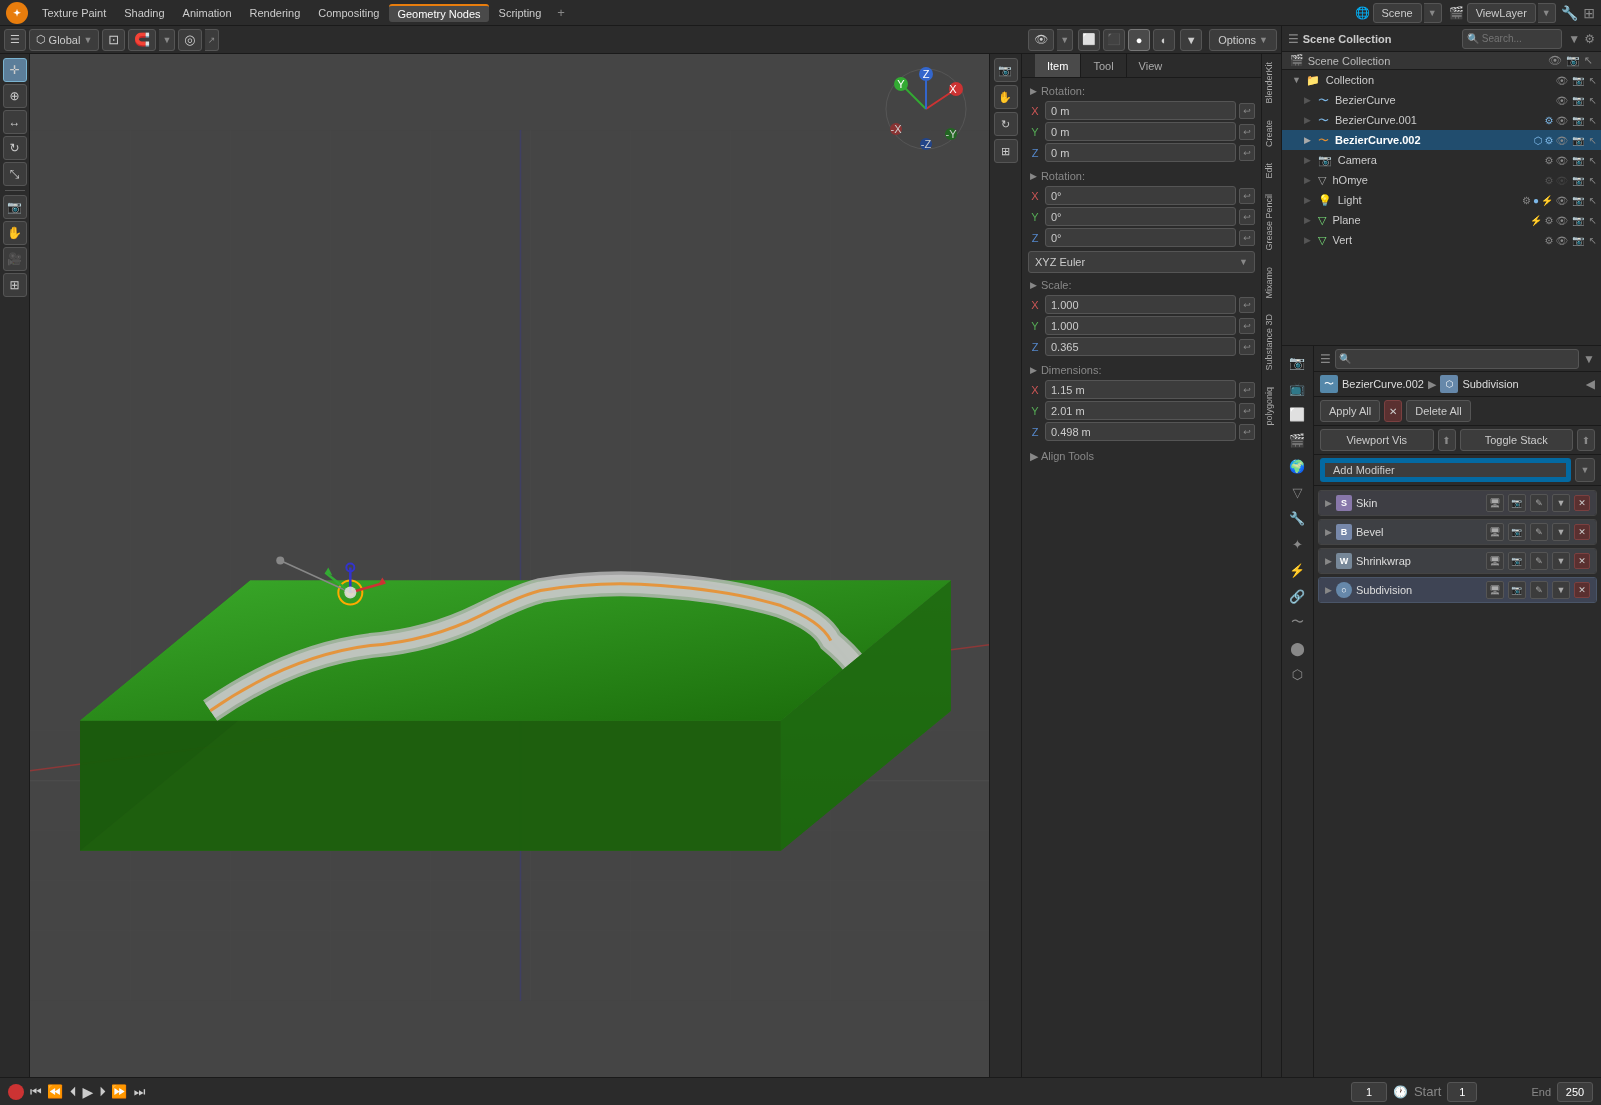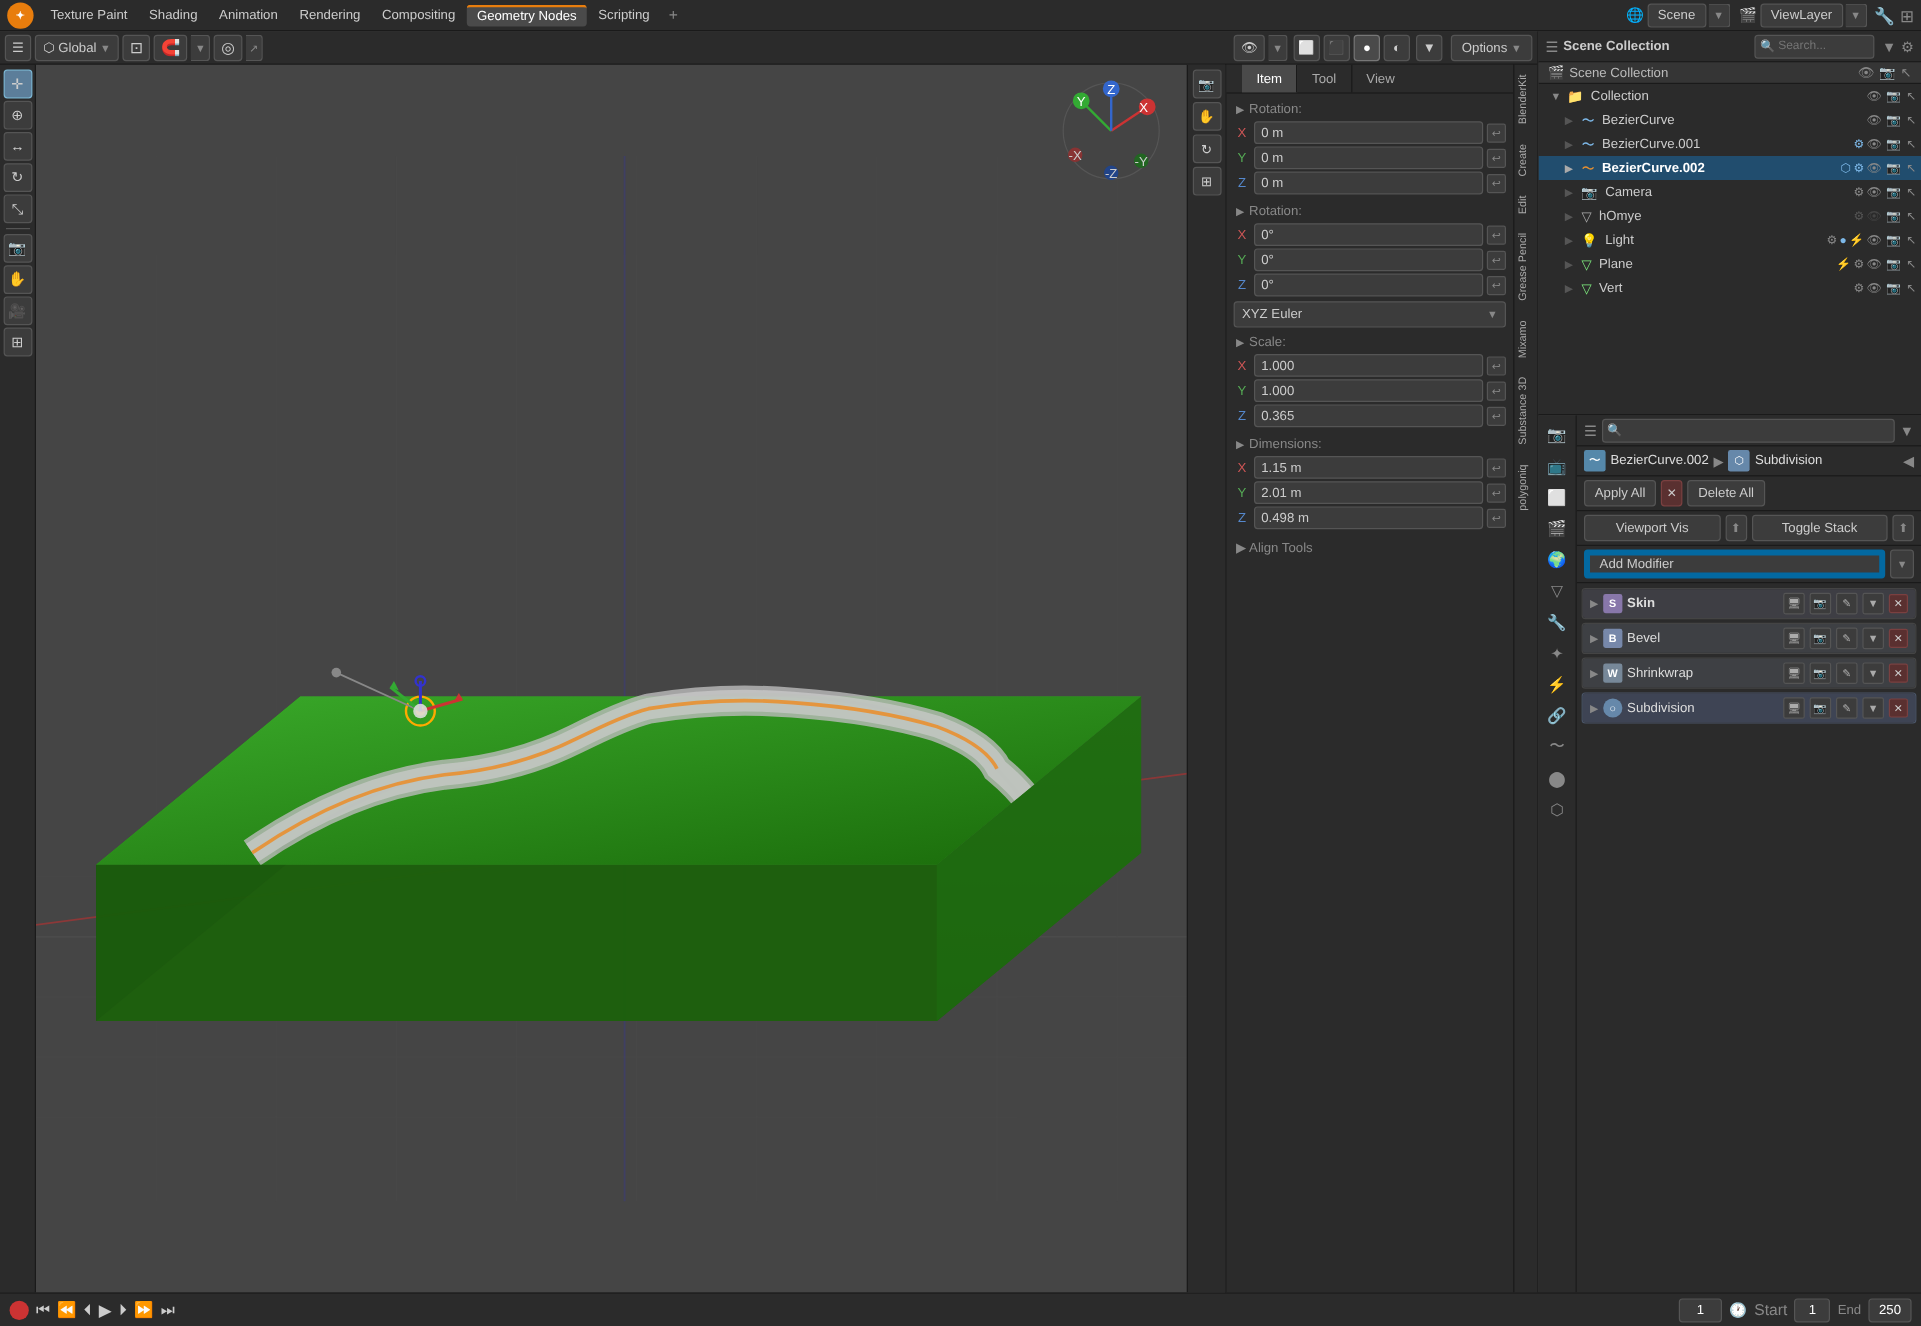--- a/index.html
+++ b/index.html
@@ -534,21 +534,21 @@
             <div style="flex:1; background:#3c3c3c; border:5px solid #0369a1; border-radius:3px; padding:3px 8px; color:#ccc; font-size:11px; cursor:pointer; height:24px; display:flex; align-items:center;">Add Modifier</div>
             <div style="width:20px; height:24px; background:#3c3c3c; border:1px solid #555; border-radius:3px; display:flex; align-items:center; justify-content:center; cursor:pointer; color:#888; font-size:9px;">▼</div>
           </div>
 
           <div style="flex:1; overflow-y:auto; padding:4px 4px;">
 
             <div style="border:1px solid #444; border-radius:3px; margin-bottom:3px;">
               <div style="background:#3e3e44; padding:3px 6px; display:flex; align-items:center; gap:4px; border-radius:2px;">
                 <div style="color:#888; font-size:9px; cursor:pointer;">▶</div>
                 <div style="width:16px; height:16px; background:#8877aa; border-radius:2px; display:flex; align-items:center; justify-content:center; font-size:9px; color:white; font-weight:bold;">S</div>
-                <span style="flex:1; color:#ddd; font-size:11px; cursor:pointer;font-weight:bold;">Skin</span>
+                <span style="flex:1; color:#ddd; font-size:11px; cursor:pointer;">Skin</span>
                 <div class="mod-item-btn">🖥</div>
                 <div class="mod-item-btn">📷</div>
                 <div class="mod-item-btn">✎</div>
                 <div class="mod-item-btn">▼</div>
                 <div style="width:16px; height:16px; background:#5a3030; border:1px solid #7a4040; border-radius:2px; display:flex; align-items:center; justify-content:center; cursor:pointer; font-size:9px; color:#ccc;">✕</div>
               </div>
             </div>
 
             <div style="border:1px solid #444; border-radius:3px; margin-bottom:3px;">
               <div style="background:#3e4044; padding:3px 6px; display:flex; align-items:center; gap:4px; border-radius:2px;">
@@ -606,17 +606,17 @@
     <div style="color:#ccc; cursor:pointer; font-size:13px;">⏩</div>
     <div style="color:#ccc; cursor:pointer; font-size:13px;">⏭</div>
 
     <div style="flex:1;"></div>
 
     <div style="background:#3c3c3c; border:1px solid #555; border-radius:3px; width:36px; text-align:center; color:#fff; font-size:11px; padding:1px 3px; height:20px; display:flex; align-items:center; justify-content:center;">1</div>
 
     <div style="color:#888; font-size:12px;">🕐</div>
     <span style="color:#888; font-size:13px;">Start</span>
     <div style="background:#3c3c3c; border:1px solid #555; border-radius:3px; width:30px; text-align:center; color:#fff; font-size:11px; padding:1px 3px; height:20px; display:flex; align-items:center; justify-content:center;">1</div>
-    <span style="color:#888; font-size:11px;">End</span>
+    <span style="color:#888; font-size:11px;margin-left:48px;">End</span>
     <div style="background:#3c3c3c; border:1px solid #555; border-radius:3px; width:36px; text-align:center; color:#fff; font-size:11px; padding:1px 3px; height:20px; display:flex; align-items:center; justify-content:center;">250</div>
   </div>
 
 </div>
 
 </body></html>

